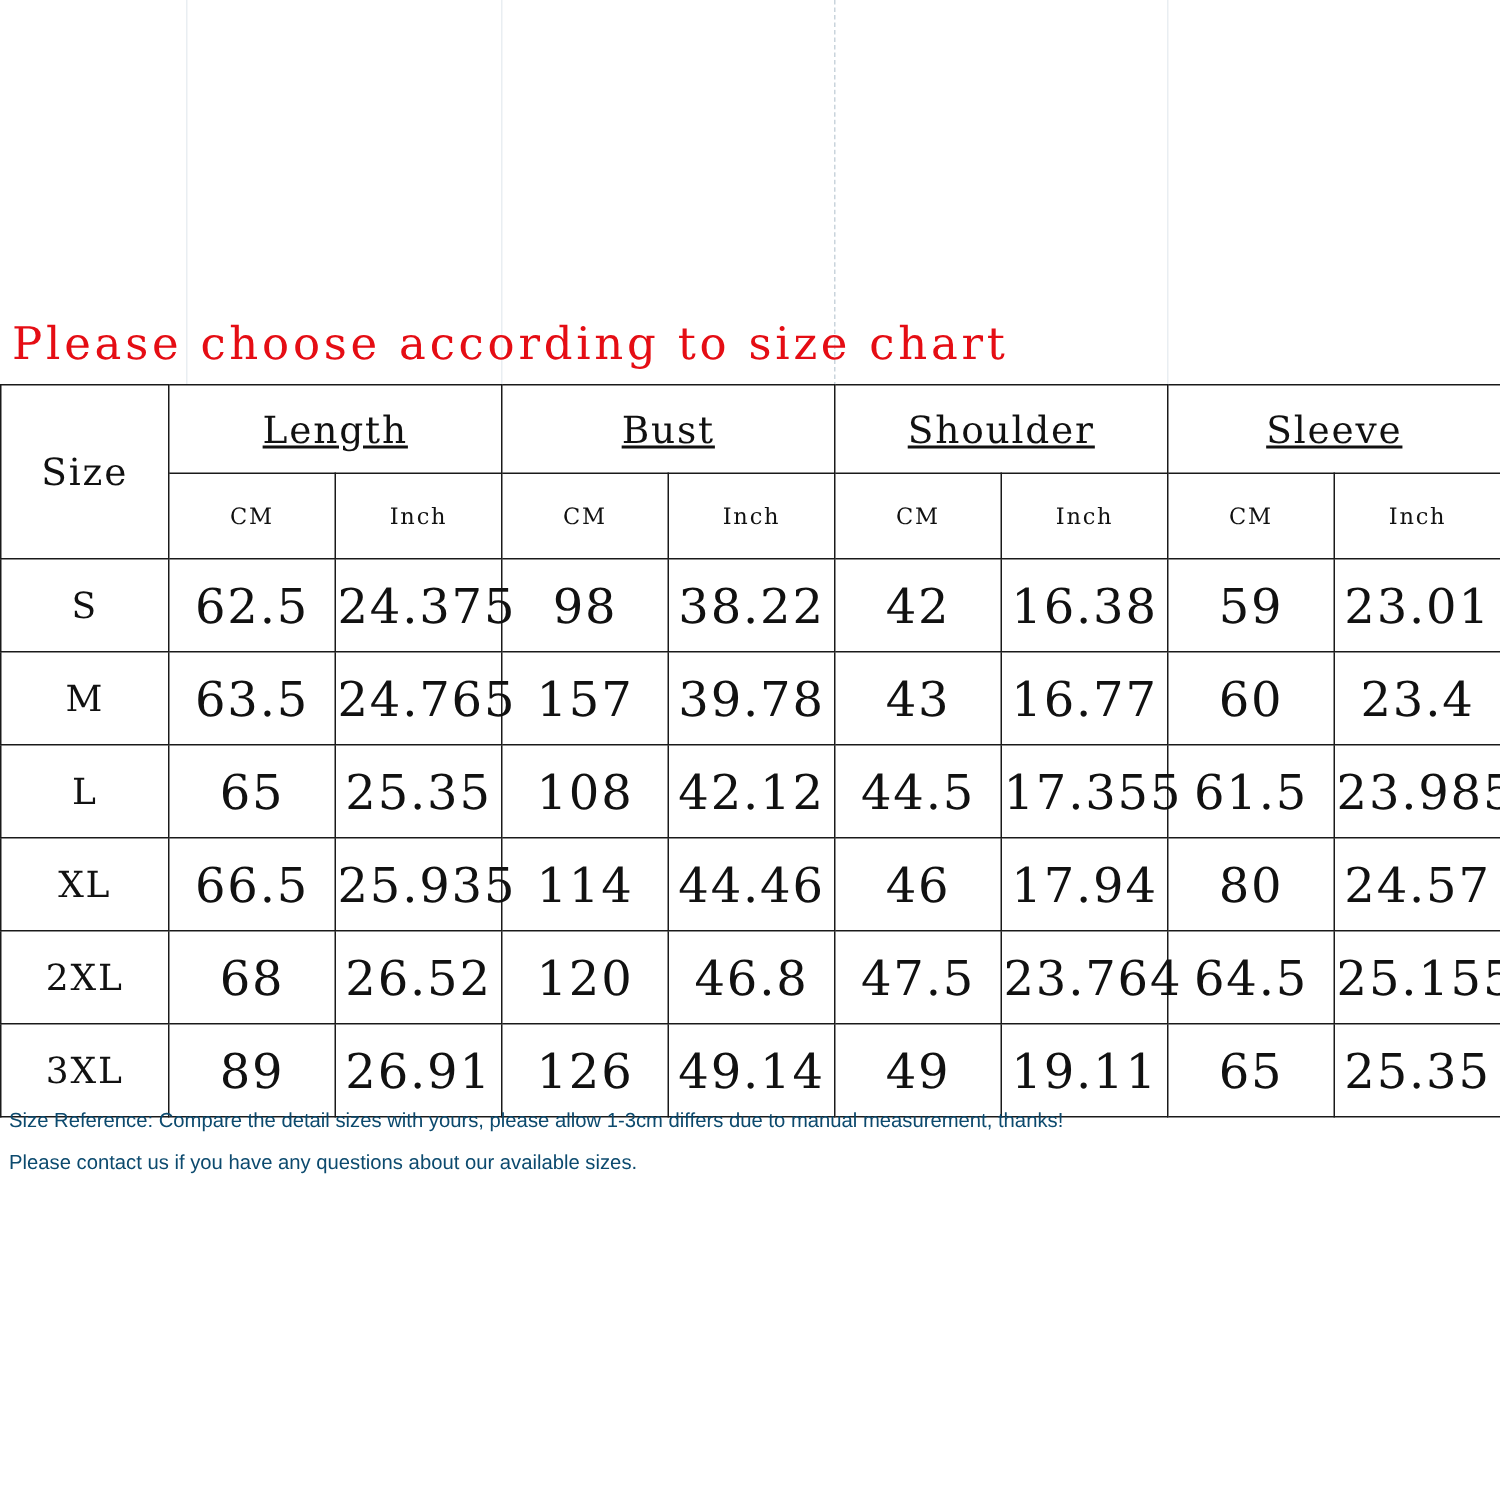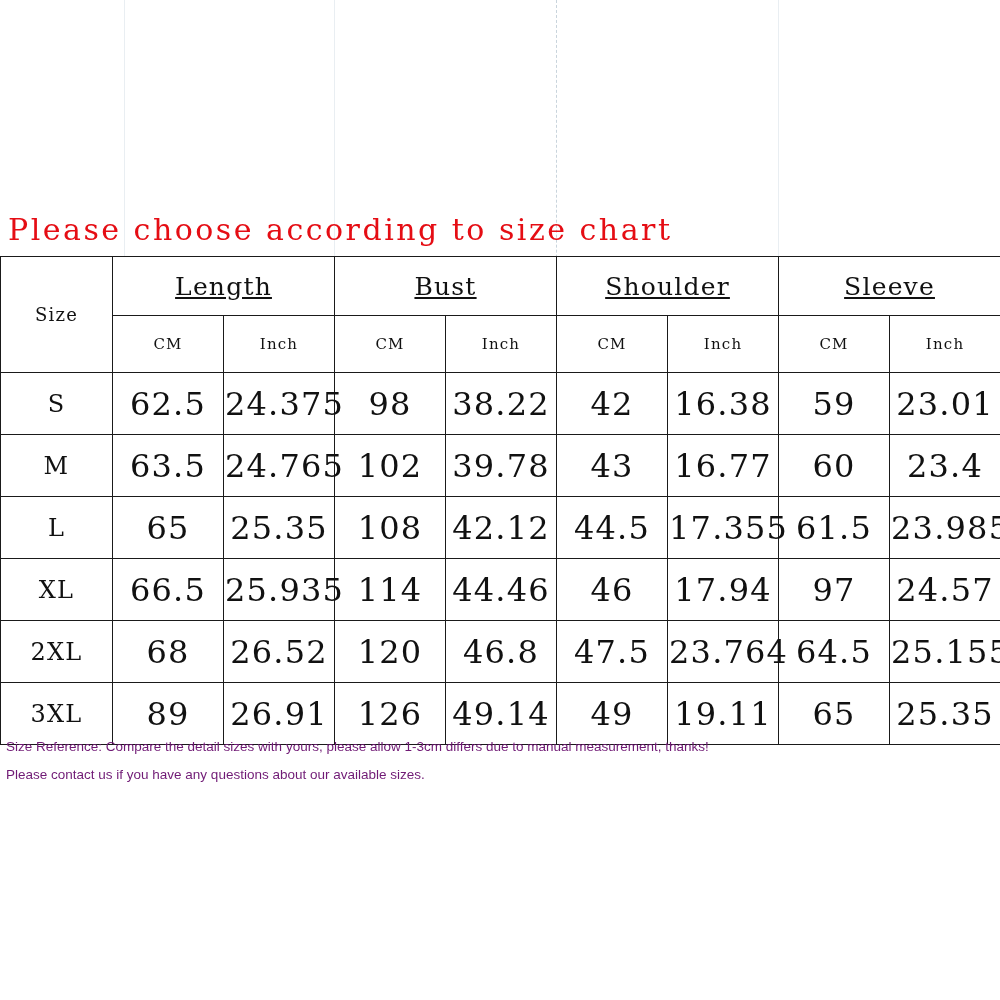--- a/index.html
+++ b/index.html
@@ -69,21 +69,21 @@
     font-family: "DejaVu Serif", serif;
     color: #111111;
     letter-spacing: 1.2px;
   }
   .group-head {
     font-size: 25px;
     height: 56px;
     text-decoration: underline;
   }
   .size-head {
-    font-size: 18px;
+    font-size: 25px;
     width: 112px;
   }
   .unit-head {
     font-size: 15px;
     height: 54px;
   }
   .data-cell {
     font-size: 32px;
     height: 59px;
   }
@@ -93,21 +93,21 @@
 
   .notes {
     position: absolute;
     left: 6px;
     top: 733px;
     width: 980px;
     font-family: "Liberation Sans", sans-serif;
   }
   .note-line {
     font-size: 13.5px;
-    color: #701a75;
+    color: #0c4a6e;
     line-height: 28px;
     white-space: nowrap;
   }
 </style>
 </head>
 <body>
 
 <div id="sheet">
 
   <div class="guide" style="left:124px;"></div>
@@ -158,21 +158,21 @@
           <td class="data-cell">38.22</td>
           <td class="data-cell">42</td>
           <td class="data-cell">16.38</td>
           <td class="data-cell">59</td>
           <td class="data-cell">23.01</td>
         </tr>
         <tr>
           <td class="data-cell size-cell">M</td>
           <td class="data-cell">63.5</td>
           <td class="data-cell">24.765</td>
-          <td class="data-cell">102</td>
+          <td class="data-cell">157</td>
           <td class="data-cell">39.78</td>
           <td class="data-cell">43</td>
           <td class="data-cell">16.77</td>
           <td class="data-cell">60</td>
           <td class="data-cell">23.4</td>
         </tr>
         <tr>
           <td class="data-cell size-cell">L</td>
           <td class="data-cell">65</td>
           <td class="data-cell">25.35</td>
@@ -184,21 +184,21 @@
           <td class="data-cell">23.985</td>
         </tr>
         <tr>
           <td class="data-cell size-cell">XL</td>
           <td class="data-cell">66.5</td>
           <td class="data-cell">25.935</td>
           <td class="data-cell">114</td>
           <td class="data-cell">44.46</td>
           <td class="data-cell">46</td>
           <td class="data-cell">17.94</td>
-          <td class="data-cell">97</td>
+          <td class="data-cell">80</td>
           <td class="data-cell">24.57</td>
         </tr>
         <tr>
           <td class="data-cell size-cell">2XL</td>
           <td class="data-cell">68</td>
           <td class="data-cell">26.52</td>
           <td class="data-cell">120</td>
           <td class="data-cell">46.8</td>
           <td class="data-cell">47.5</td>
           <td class="data-cell">23.764</td>

